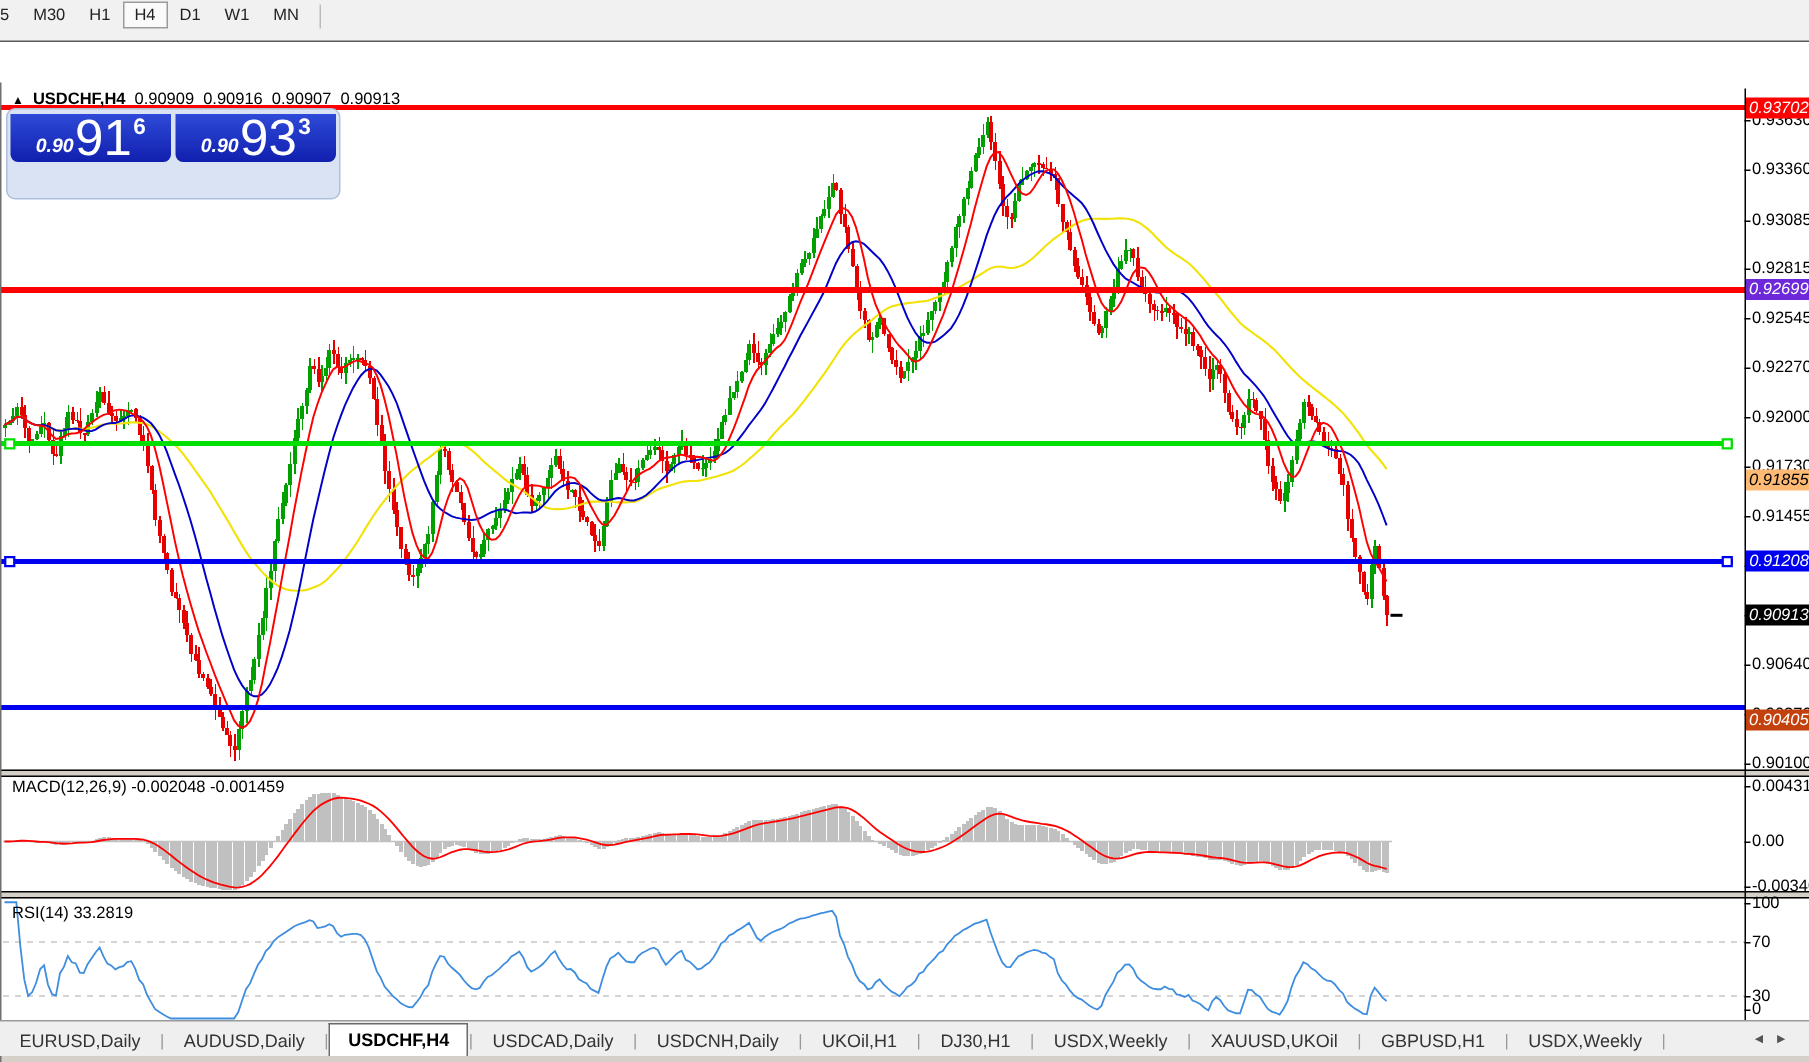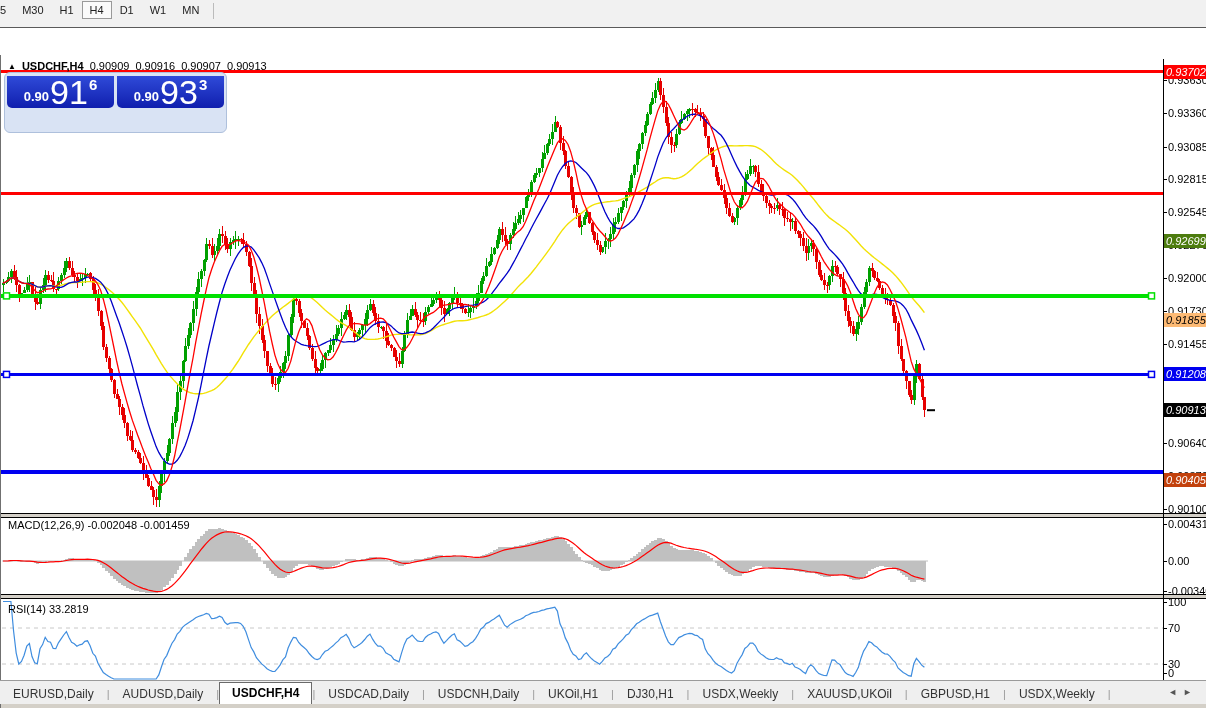--- a/index.html
+++ b/index.html
@@ -50,21 +50,21 @@
     background:linear-gradient(#5472e8,#1c38c4); border:1px solid #1a2fa0; border-radius:4px; cursor:pointer; }
   #sell-btn { width:53px; } #buy-btn { width:53px; margin-left:auto; }
   .spin { width:17px; height:20px; background:linear-gradient(#fdfeff,#d8e2f0); border:1px solid #93a8c8;
     border-radius:3px; font-size:7px; color:#2a4bd7; text-align:center; line-height:18px; cursor:pointer; }
   #volume-input { width:66px; height:20px; border:1px solid #93a8c8; font-size:14px; color:#000;
     text-align:right; padding-right:6px; font-family:"Liberation Sans",sans-serif; }
   #tp-row2 { display:flex; gap:3px; margin-top:1px; }
   .price-block { width:108px; height:32px; color:#fff;
     background:linear-gradient(#2f4ad8,#101fae); border-radius:0 0 5px 5px;
     display:flex; align-items:flex-end; justify-content:center; padding-bottom:1px; }
-  .pb-prefix { font-size:13px; font-weight:700; margin-bottom:3px; }
+  .pb-prefix { font-size:13px; font-weight:700; margin-bottom:3px;font-style:italic; }
   .pb-big { font-size:34px; line-height:30px; margin:0 1px; }
   .pb-sup { font-size:15px; font-weight:700; align-self:flex-start; margin-top:0px; }
 
   
   #tab-bar { position:absolute; left:0; top:680px; width:1206px; height:24px;
     background:#efefef; border-top:1px solid #9a9a9a; display:flex; align-items:flex-end; z-index:3; }
   .tab { font-size:12px; color:#333; padding:4px 13px 3px 13px; white-space:nowrap; cursor:pointer; }
   .tab.active { background:#fff; border:1px solid #6a6a6a; border-bottom:none; color:#000; font-weight:700; padding:3px 12px 4px 12px; }
   .tab-sep { color:#999; font-size:11px; padding-bottom:4px; }
   #tab-arrows { position:absolute; right:8px; top:6px; font-size:9px; color:#555; letter-spacing:6px; cursor:pointer; }
@@ -180,21 +180,21 @@
         <div class="ptick" style="top: 342px;">0.91185</div>
         <div class="pmark" style="top: 381px;"></div>
         <div class="ptick" style="top: 375px;">0.90915</div>
         <div class="pmark" style="top: 414px;"></div>
         <div class="ptick" style="top: 408px;">0.90640</div>
         <div class="pmark" style="top: 447px;"></div>
         <div class="ptick" style="top: 441px;">0.90370</div>
         <div class="pmark" style="top: 480px;"></div>
         <div class="ptick" style="top: 474px;">0.90100</div>
         <div class="pbadge" style="top: 36px; background: rgb(255, 0, 0); color: rgb(255, 255, 255);">0.93702</div>
-        <div class="pbadge" style="top: 157px; background: #4d7c0f; color: rgb(255, 255, 255); margin-top: 48px;">0.92699</div>
+        <div class="pbadge" style="top: 157px; background: #6d28d9; color: rgb(255, 255, 255);">0.92699</div>
         <div class="pbadge" style="top: 248px; background: #fdba74; color: rgb(0, 0, 0); margin-top: 36px;">0.91855</div>
         <div class="pbadge" style="top: 338px; background: rgb(0, 0, 240); color: rgb(255, 255, 255); text-align: center;">0.91208</div>
         <div class="pbadge" style="top: 374px; background: rgb(0, 0, 0); color: rgb(255, 255, 255);">0.90913</div>
         <div class="pbadge" style="top: 444px; background: #c2410c; color: rgb(255, 255, 255);">0.90405</div>
       </div>
     <div id="macd-axis">
         <div class="pmark" style="top: 495px;"></div>
         <div class="ptick" style="top: 489px;">0.00431</div>
         <div class="pmark" style="top: 532px;"></div>
         <div class="ptick" style="top: 526px;">0.00</div>

